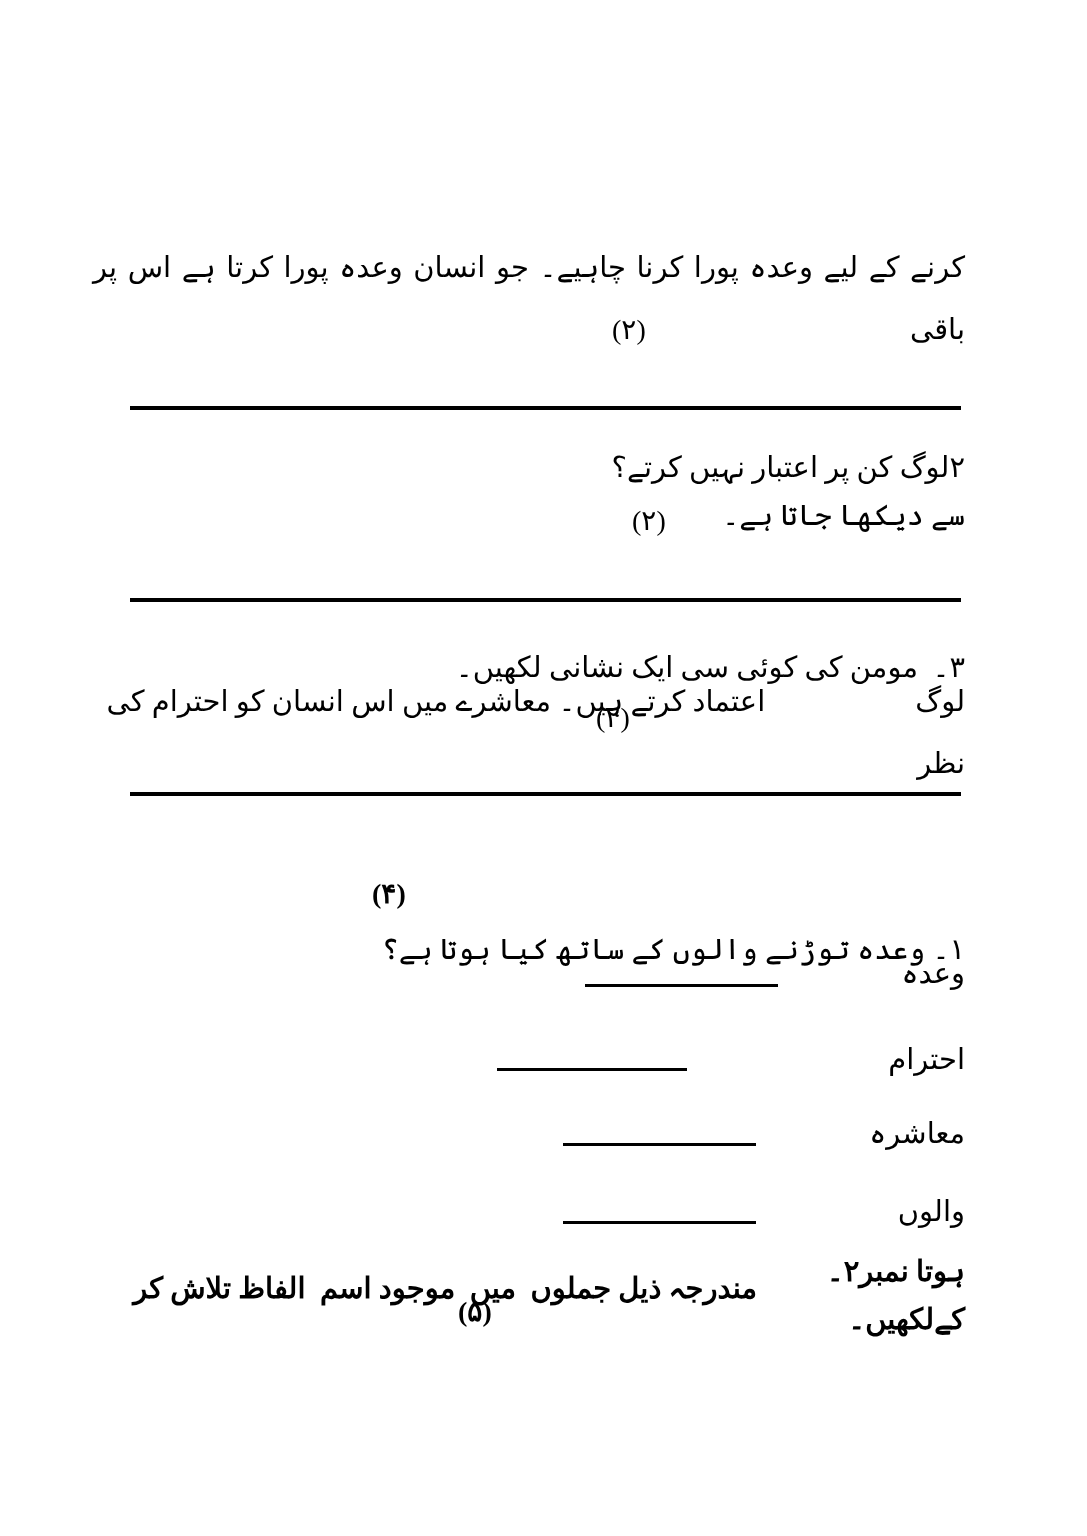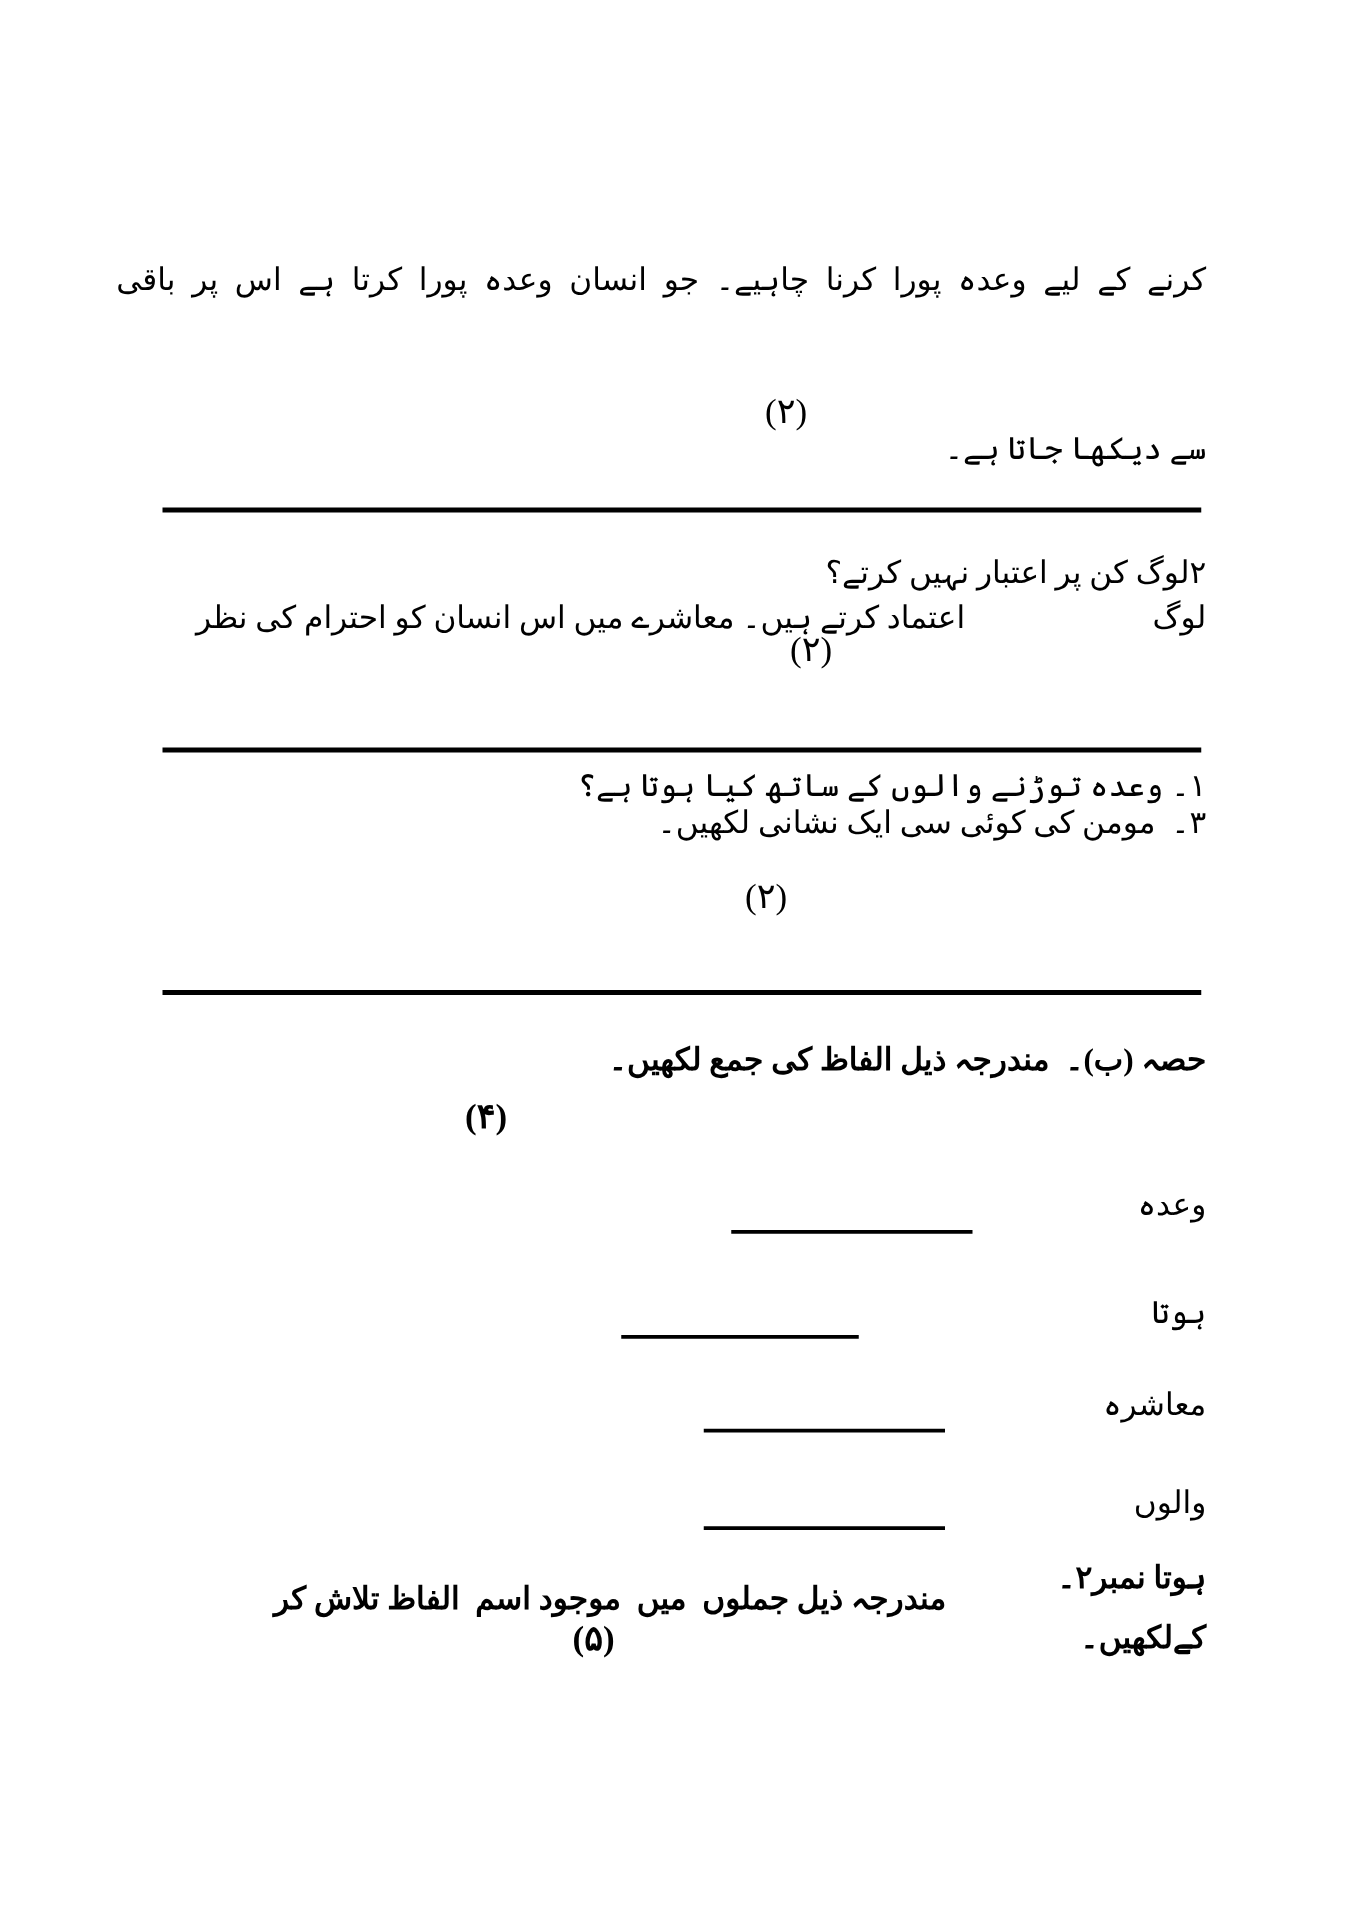--- a/index.html
+++ b/index.html
@@ -13,22 +13,22 @@
     height: 1536px;
     margin: 0 auto;
     background: #ffffff;
     overflow: hidden;
     font-family: "Liberation Serif", "DejaVu Serif", serif;
     color: #000000;
   }
   .urdu {
     direction: rtl;
     unicode-bidi: embed;
-    font-size: 25px;
-    line-height: 45px;
+    font-size: 29px;
+    line-height: 62px;
     white-space: pre-wrap;
   }
   .abs { position: absolute; }
   .intro {
     top: 112px;
     right: 122px;
     width: 872px;
     text-align: right;
   }
   .intro .justified {
@@ -79,27 +79,26 @@
   <div class="abs urdu q-line" style="top:436px;">۲لوگ کن پر اعتبار نہیں کرتے؟</div>
   <div class="abs marks" style="left:632px; top:503px;">(۲)</div>
 
   <div class="abs hr-rule" style="left:130px; top:598px; width:831px;"></div>
 
   <div class="abs urdu q-line" style="top:636px;">۳۔  مومن کی کوئی سی ایک نشانی لکھیں۔</div>
   <div class="abs marks" style="left:596px; top:700px;">(۲)</div>
 
   <div class="abs hr-rule" style="left:130px; top:792px; width:831px;"></div>
 
-  <div class="abs urdu q-line bold" style="top:826px;">حصہ (ب)۔  مندرجہ ذیل الفاظ کی جمع لکھیں۔</div>
   <div class="abs marks bold" style="left:372px; top:876px;">(۴)</div>
 
   <div class="abs urdu q-line" style="top:942px;">وعدہ</div>
   <div class="abs answer-line" style="left:585px; top:984px; width:193px;"></div>
 
-  <div class="abs urdu q-line" style="top:1028px;">ہوتا</div>
+  <div class="abs urdu q-line" style="top:1028px;">احترام</div>
   <div class="abs answer-line" style="left:497px; top:1068px; width:190px;"></div>
 
   <div class="abs urdu q-line" style="top:1102px;">معاشرہ</div>
   <div class="abs answer-line" style="left:563px; top:1143px; width:193px;"></div>
 
   <div class="abs urdu q-line" style="top:1180px;">والوں</div>
   <div class="abs answer-line" style="left:563px; top:1221px; width:193px;"></div>
 
   <div class="abs urdu q-line bold" style="top:1240px;">ہوتا نمبر۲۔</div>
   <div class="abs urdu bold" style="right:330px; top:1240px; text-align:right;margin-top:17px;">مندرجہ ذیل جملوں  میں  موجود اسم  الفاظ تلاش کر</div>

